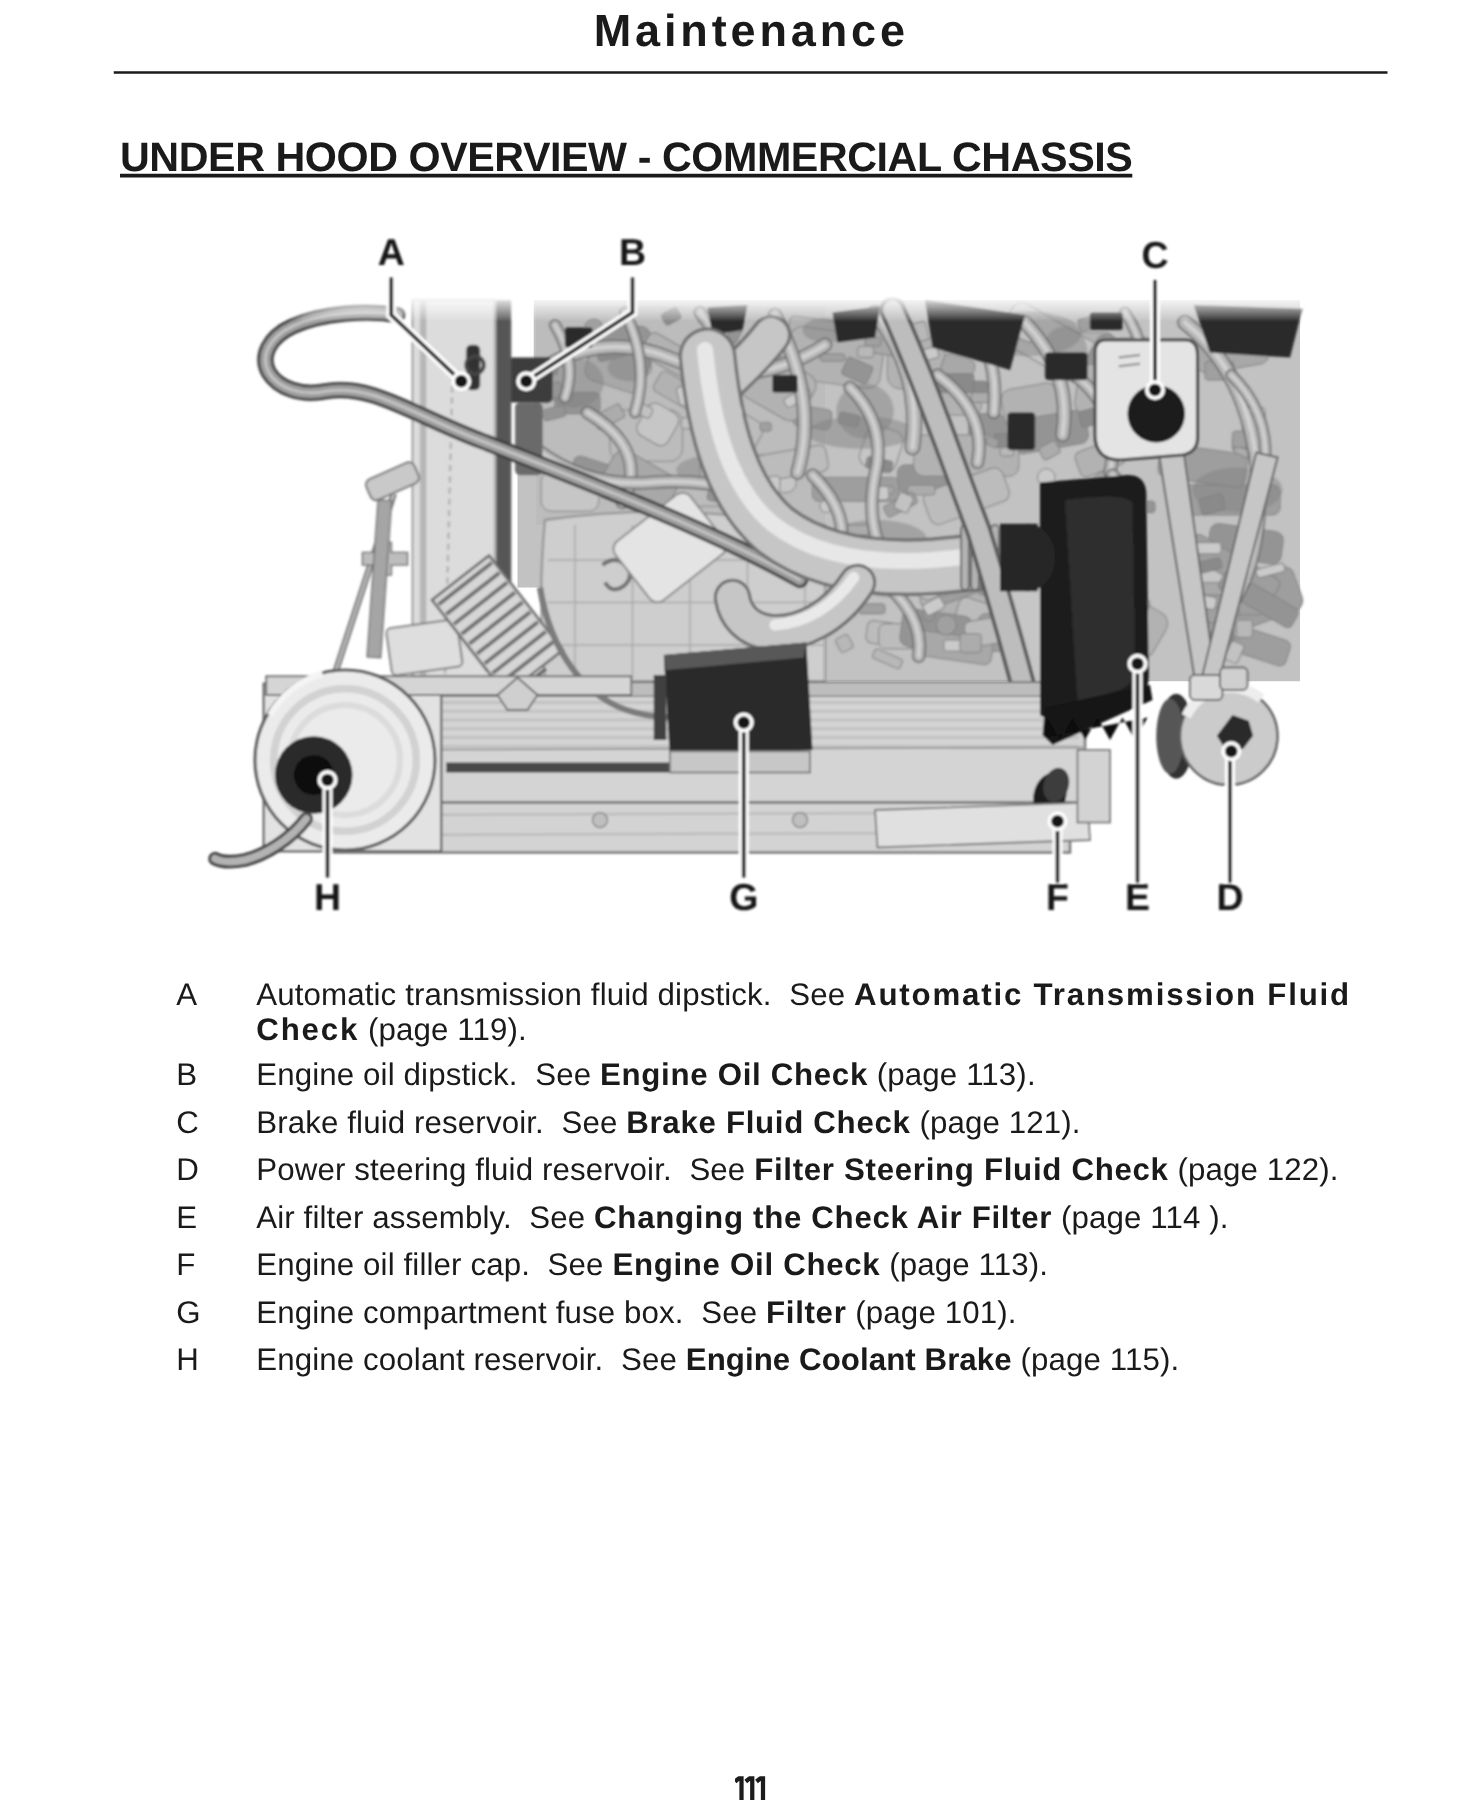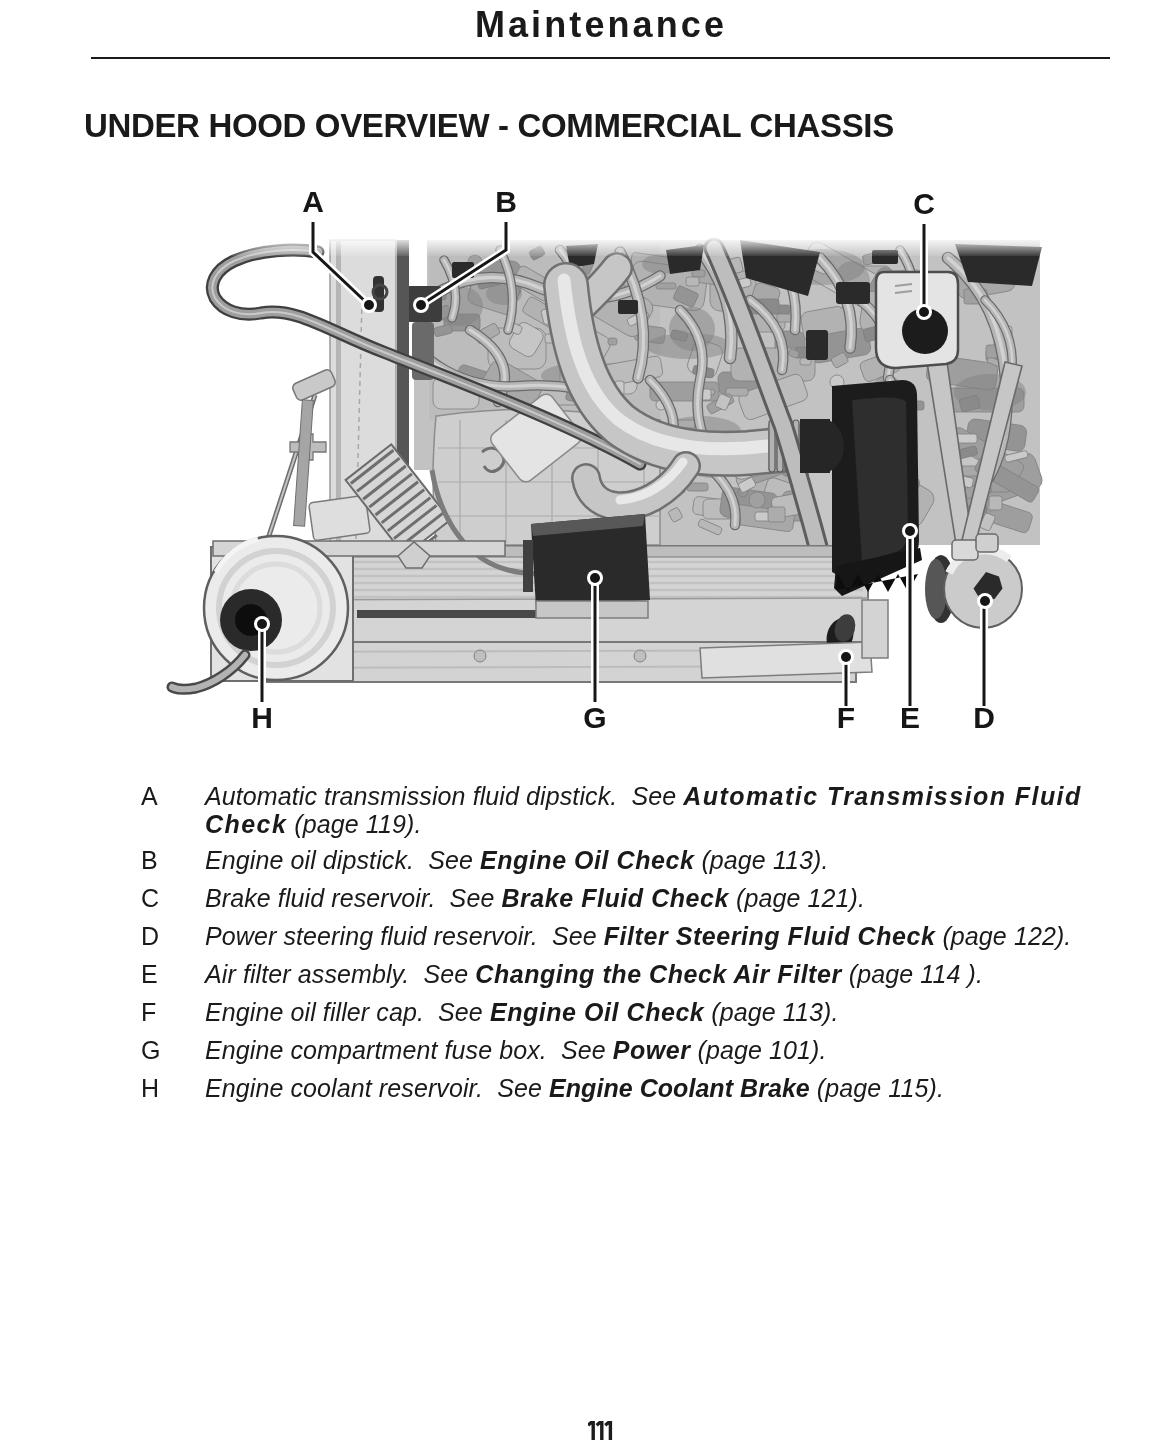--- a/index.html
+++ b/index.html
@@ -2,25 +2,25 @@
 <html><head>
 <meta charset="utf-8">
 <style>
   html,body{margin:0;padding:0;overflow:hidden;}
   body{width:1166px;height:1444px;background:#fff;position:relative;
        font-family:"Liberation Sans",sans-serif;color:#1a1a1a;}
   .abs{position:absolute;}
   #title{top:4px;left:18px;width:1166px;text-align:center;
          font-size:36px;font-weight:bold;letter-spacing:3.1px;}
   #rule{top:57px;left:91px;width:1019px;height:2px;background:#1a1a1a;}
-  #heading{top:107px;left:84px;font-size:33px;font-weight:bold;letter-spacing:-0.35px;}
+  #heading{top:107px;left:96px;font-size:33px;font-weight:bold;letter-spacing:-0.35px;text-decoration:underline;}
   .item{position:absolute;left:141px;width:960px;font-size:25px;line-height:28px;
         letter-spacing:0.1px;}
   .item .lt{position:absolute;left:0;top:0;}
-  .item .tx{margin-left:64px;width:884px;font-style:italic;}
+  .item .tx{margin-left:64px;width:884px;}
   b{font-weight:bold;letter-spacing:0.55px;}
   #pageno{top:1421px;left:588px;}
 </style>
 </head>
 <body>
   <div class="abs" id="title">Maintenance</div>
   <div class="abs" id="rule"></div>
   <div class="abs" id="heading">UNDER HOOD OVERVIEW - COMMERCIAL CHASSIS</div>
 
   <svg class="abs" id="fig" style="top:180px;left:0;" width="1166" height="570" viewBox="0 180 1166 570">
@@ -474,21 +474,21 @@
   <div class="item" style="top:960px;">
     <span class="lt">E</span>
     <div class="tx">Air filter assembly.&nbsp; See <b>Changing the Check Air Filter</b> (page&nbsp;114&nbsp;).</div>
   </div>
   <div class="item" style="top:998px;">
     <span class="lt">F</span>
     <div class="tx">Engine oil filler cap.&nbsp; See <b>Engine Oil Check</b> (page&nbsp;113).</div>
   </div>
   <div class="item" style="top:1036px;">
     <span class="lt">G</span>
-    <div class="tx">Engine compartment fuse box.&nbsp; See <b>Power</b> (page&nbsp;101).</div>
+    <div class="tx">Engine compartment fuse box.&nbsp; See <b>Filter</b> (page&nbsp;101).</div>
   </div>
   <div class="item" style="top:1074px;">
     <span class="lt">H</span>
     <div class="tx">Engine coolant reservoir.&nbsp; See <b style="letter-spacing:0.05px">Engine Coolant Brake</b> (page&nbsp;115).</div>
   </div>
 
   <svg class="abs" id="pageno" width="28" height="20" viewBox="0 0 28 20">
    <path d="M0,4.2 L5.2,0 L5.2,19 M8.6,4.2 L13.8,0 L13.8,19 M17.2,4.2 L22.4,0 L22.4,19" fill="none" stroke="#1c1c1c" stroke-width="3.4"></path>
    </svg>
 

